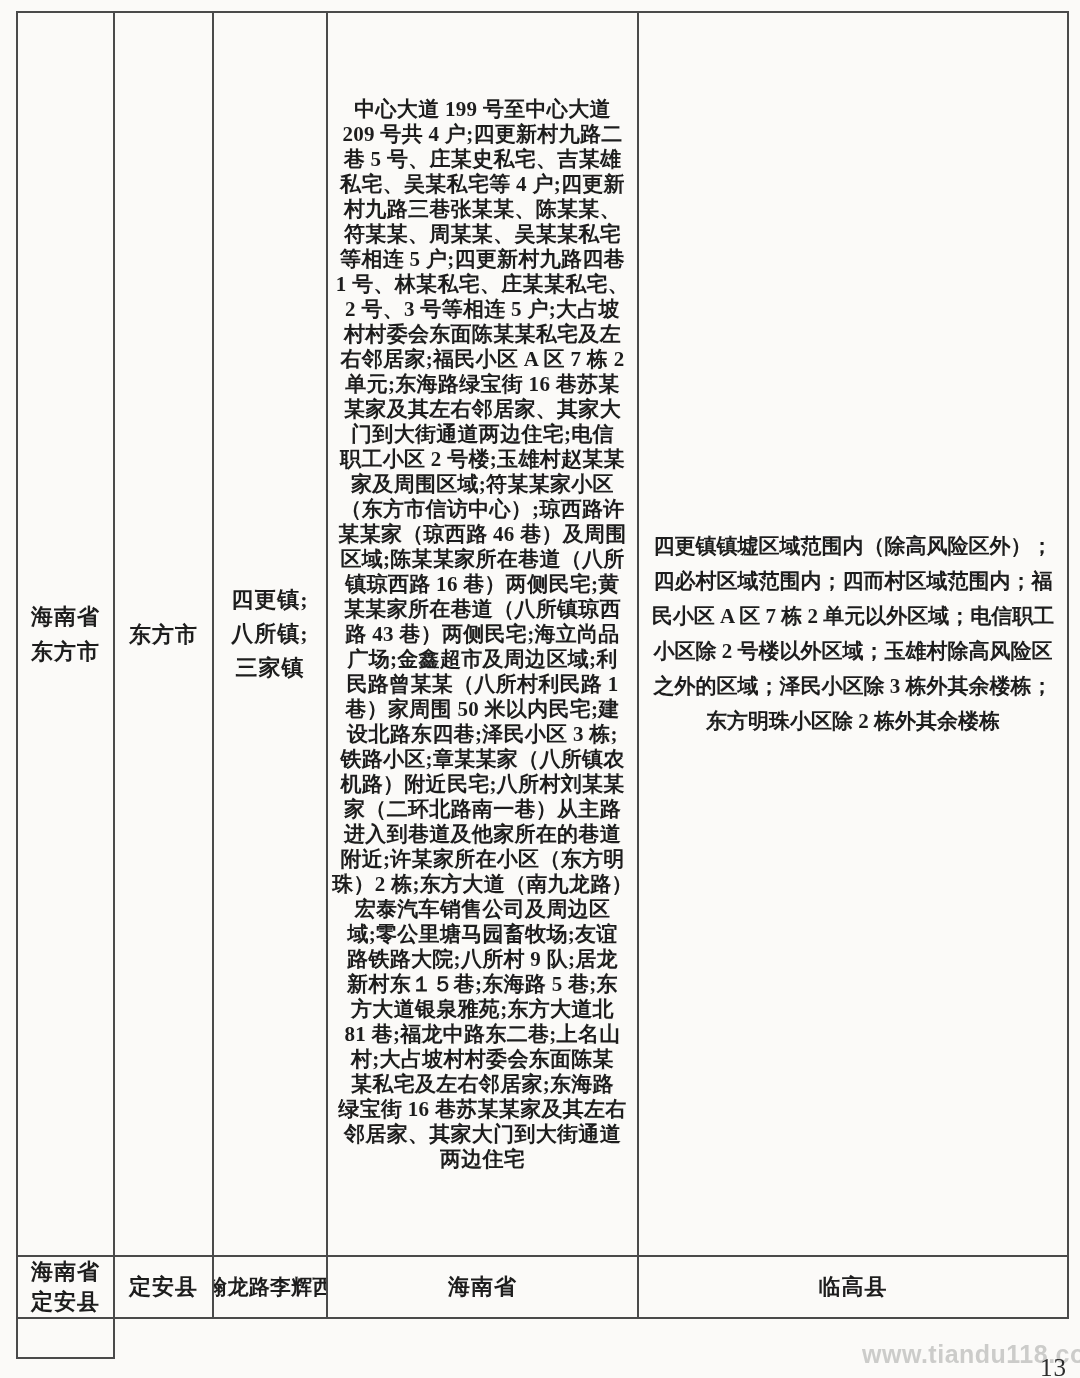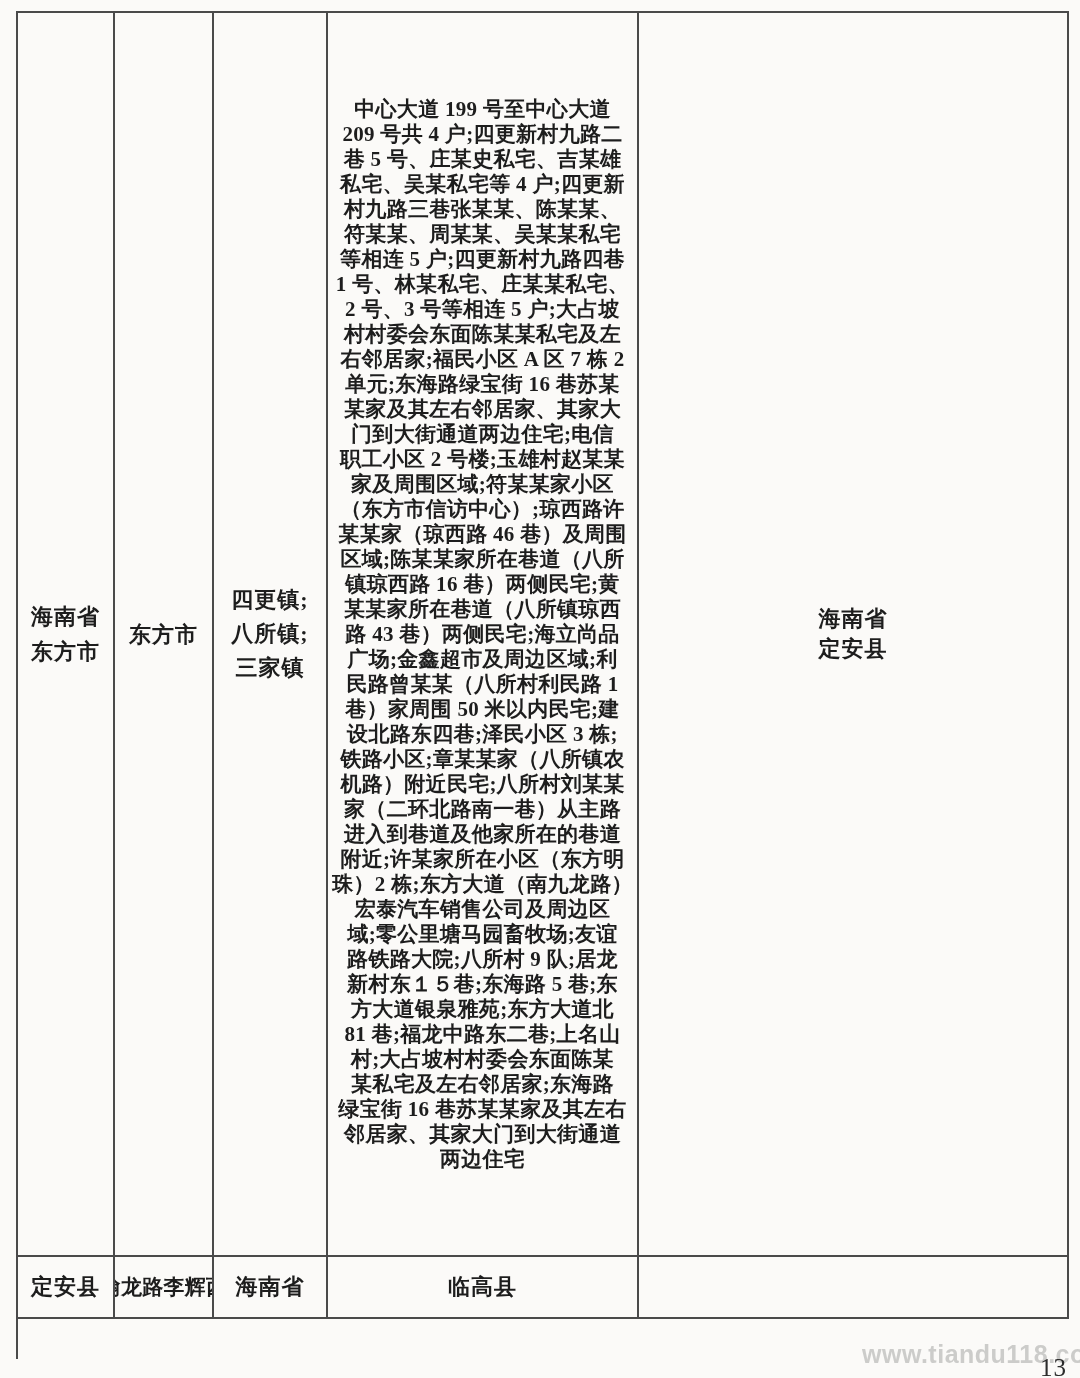--- a/index.html
+++ b/index.html
@@ -119,20 +119,28 @@
 路铁路大院;八所村 9 队;居龙
 新村东１５巷;东海路 5 巷;东
 方大道银泉雅苑;东方大道北
 81 巷;福龙中路东二巷;上名山
 村;大占坡村村委会东面陈某
 某私宅及左右邻居家;东海路
 绿宝街 16 巷苏某某家及其左右
 邻居家、其家大门到大街通道
 两边住宅</span>
     </div>
+    <div class="cell">
+      <span class="cell-text t-scope">四更镇镇墟区域范围内（除高风险区外）；
+四必村区域范围内；四而村区域范围内；福
+民小区 A 区 7 栋 2 单元以外区域；电信职工
+小区除 2 号楼以外区域；玉雄村除高风险区
+之外的区域；泽民小区除 3 栋外其余楼栋；
+东方明珠小区除 2 栋外其余楼栋</span>
+    </div>
 
     <div class="cell">
       <span class="cell-text t-side-sm">海南省
 定安县</span>
     </div>
     <div class="cell">
       <span class="cell-text t-side-sm">定安县</span>
     </div>
     <div class="cell">
       <span class="cell-text t-plain-sm">瓦灶桥胶厂；翰龙路李辉西医内儿科诊所</span>

